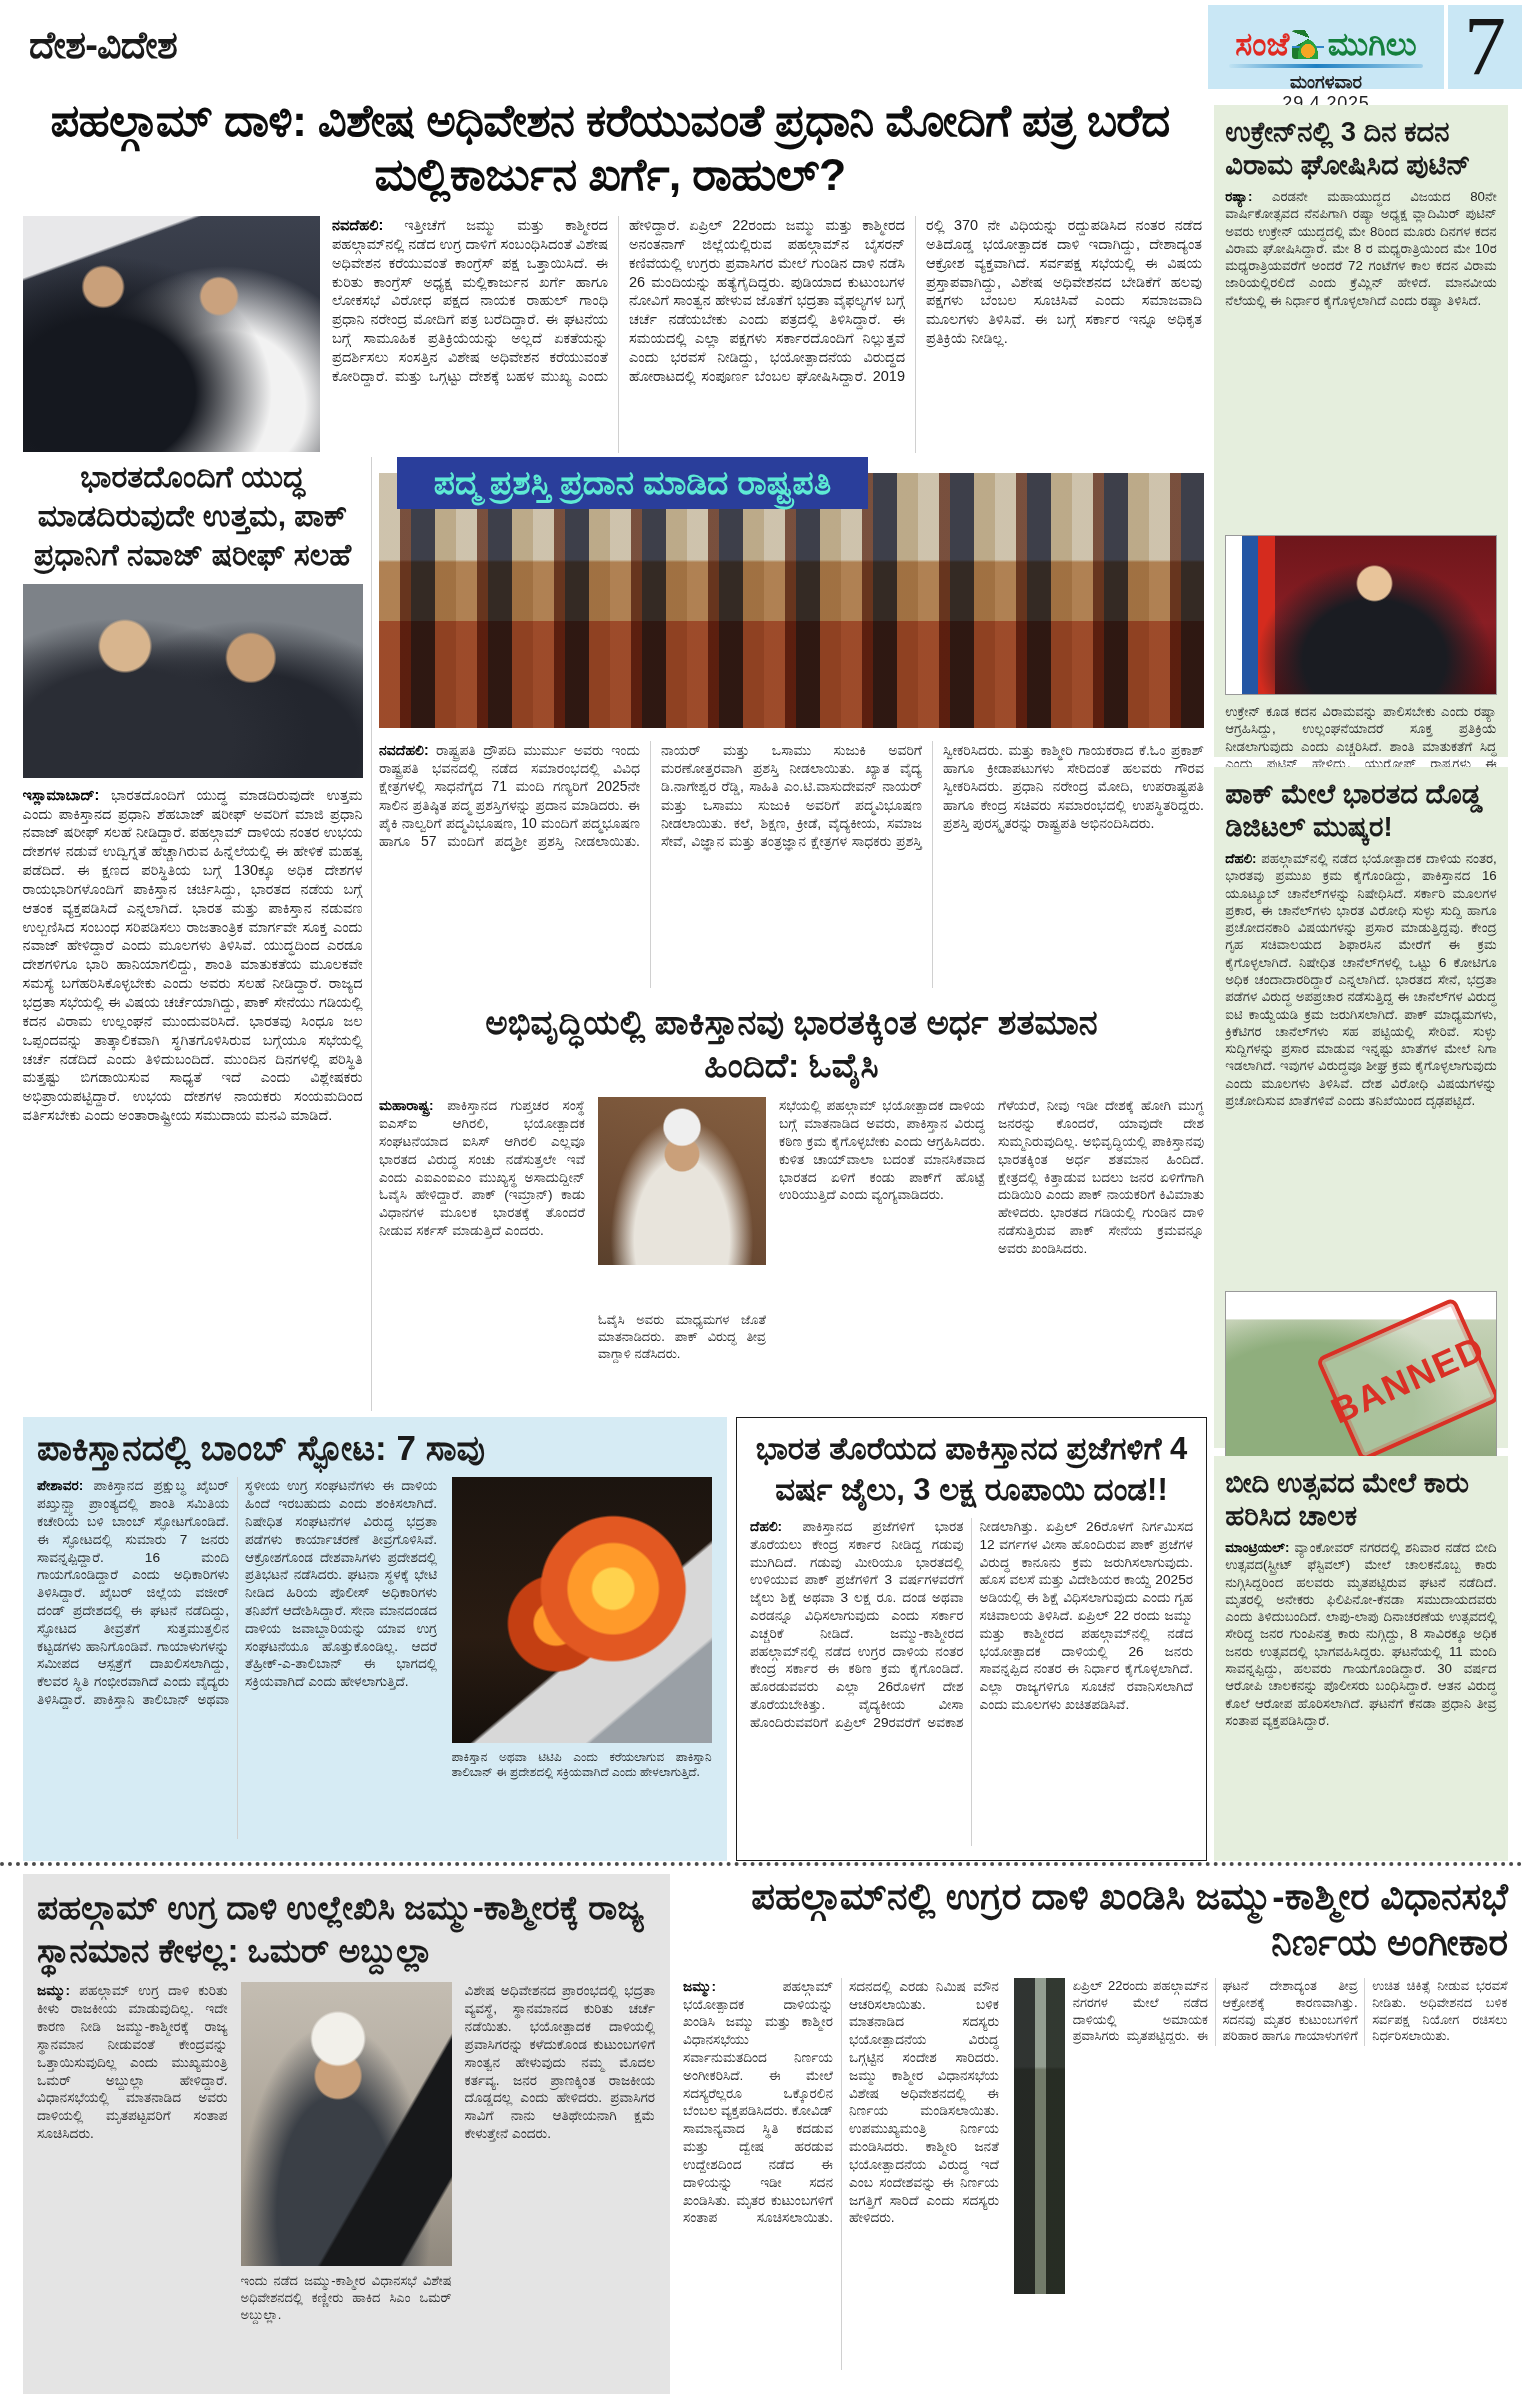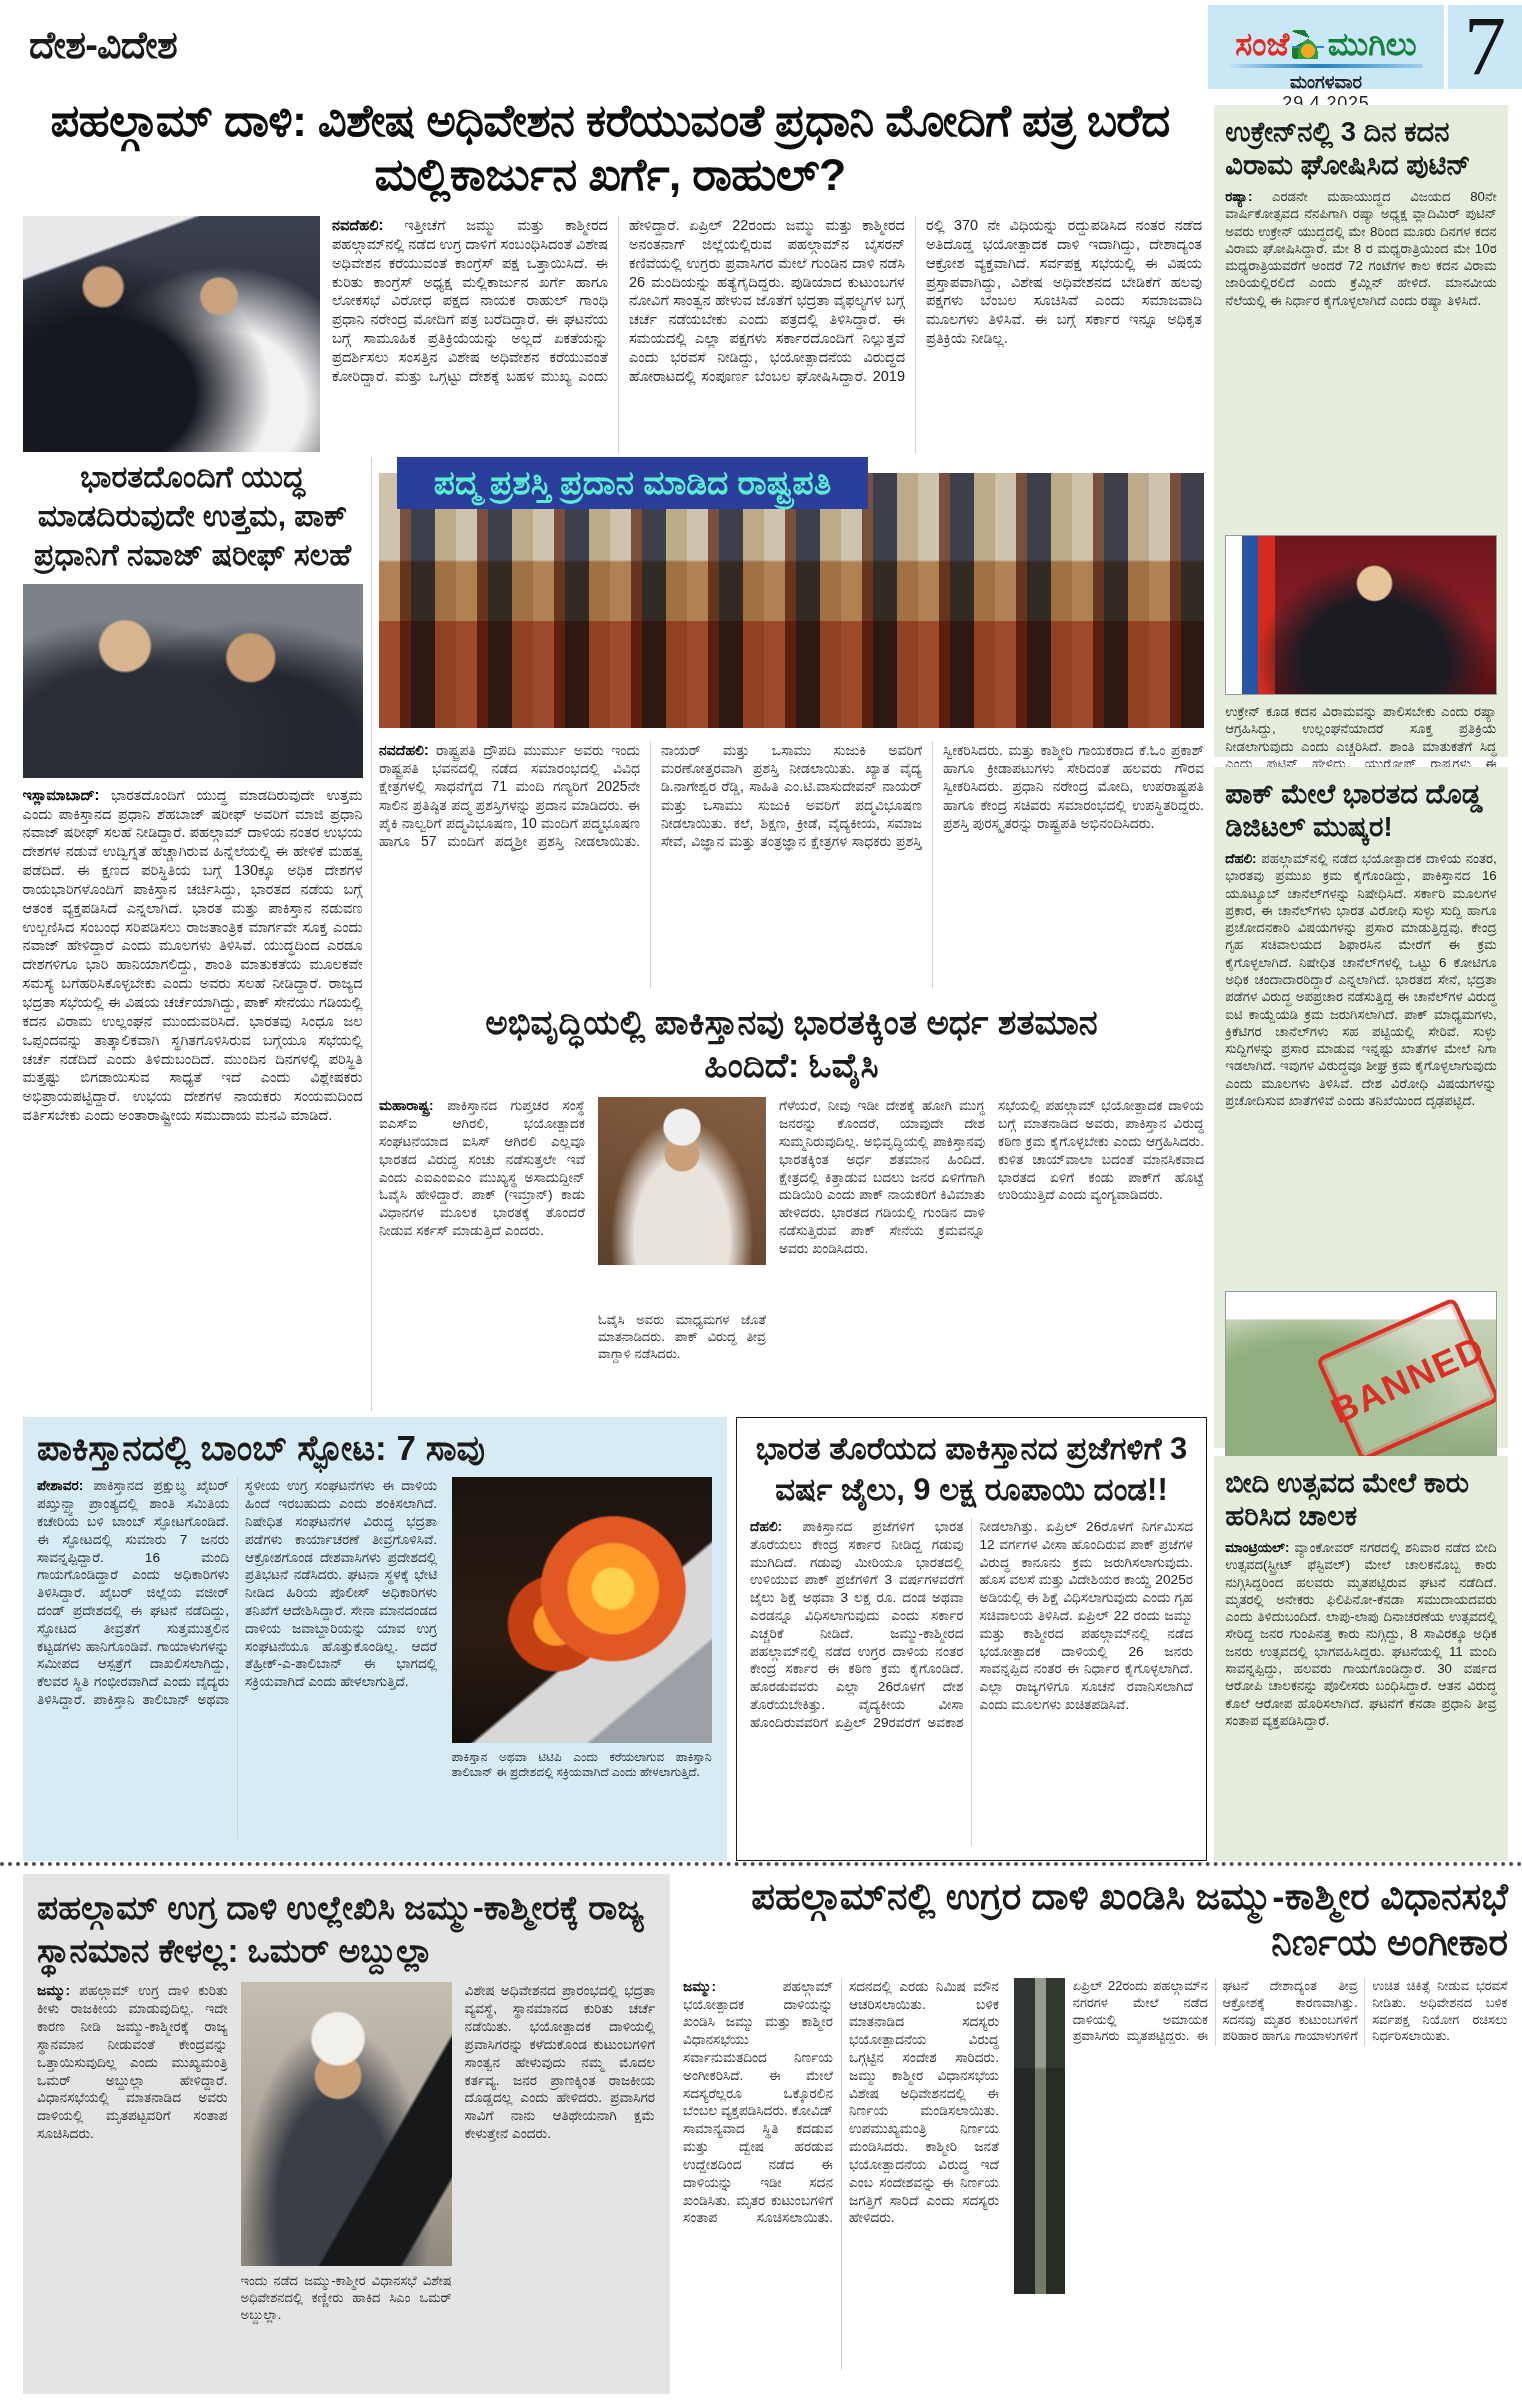--- a/index.html
+++ b/index.html
@@ -216,41 +216,41 @@
     <h2>ಅಭಿವೃದ್ಧಿಯಲ್ಲಿ ಪಾಕಿಸ್ತಾನವು ಭಾರತಕ್ಕಿಂತ ಅರ್ಧ ಶತಮಾನ ಹಿಂದಿದೆ: ಓವೈಸಿ</h2>
     <div class="owaisi-row">
       <div class="tcell bodytext">
         <span class="dateline">ಮಹಾರಾಷ್ಟ್ರ:</span>
         <span>ಪಾಕಿಸ್ತಾನದ ಗುಪ್ತಚರ ಸಂಸ್ಥೆ ಐಎಸ್‌ಐ ಆಗಿರಲಿ, ಭಯೋತ್ಪಾದಕ ಸಂಘಟನೆಯಾದ ಐಸಿಸ್ ಆಗಿರಲಿ ಎಲ್ಲವೂ ಭಾರತದ ವಿರುದ್ಧ ಸಂಚು ನಡೆಸುತ್ತಲೇ ಇವೆ ಎಂದು ಎಐಎಂಐಎಂ ಮುಖ್ಯಸ್ಥ ಅಸಾದುದ್ದೀನ್ ಓವೈಸಿ ಹೇಳಿದ್ದಾರೆ. ಪಾಕ್ (ಇಮ್ರಾನ್) ಕಾಡು ವಿಧಾನಗಳ ಮೂಲಕ ಭಾರತಕ್ಕೆ ತೊಂದರೆ ನೀಡುವ ಸರ್ಕಸ್ ಮಾಡುತ್ತಿದೆ ಎಂದರು.</span>
       </div>
       <div class="owaisi-midcell">
         <div class="photo ph-owaisi"></div>
         <div class="bodytext">ಓವೈಸಿ ಅವರು ಮಾಧ್ಯಮಗಳ ಜೊತೆ ಮಾತನಾಡಿದರು. ಪಾಕ್ ವಿರುದ್ಧ ತೀವ್ರ ವಾಗ್ದಾಳಿ ನಡೆಸಿದರು.</div>
       </div>
+      <div class="tcell bodytext">ಸಭೆಯಲ್ಲಿ ಪಹಲ್ಗಾಮ್ ಭಯೋತ್ಪಾದಕ ದಾಳಿಯ ಬಗ್ಗೆ ಮಾತನಾಡಿದ ಅವರು, ಪಾಕಿಸ್ತಾನ ವಿರುದ್ಧ ಕಠಿಣ ಕ್ರಮ ಕೈಗೊಳ್ಳಬೇಕು ಎಂದು ಆಗ್ರಹಿಸಿದರು. ಕುಳಿತ ಚಾಯ್‌ವಾಲಾ ಬದಂತೆ ಮಾನಸಿಕವಾದ ಭಾರತದ ಏಳಿಗೆ ಕಂಡು ಪಾಕ್‌ಗೆ ಹೊಟ್ಟೆ ಉರಿಯುತ್ತಿದೆ ಎಂದು ವ್ಯಂಗ್ಯವಾಡಿದರು.</div>
       <div class="tcell bodytext">ಗೆಳೆಯರೆ, ನೀವು ಇಡೀ ದೇಶಕ್ಕೆ ಹೋಗಿ ಮುಗ್ಧ ಜನರನ್ನು ಕೊಂದರೆ, ಯಾವುದೇ ದೇಶ ಸುಮ್ಮನಿರುವುದಿಲ್ಲ. ಅಭಿವೃದ್ಧಿಯಲ್ಲಿ ಪಾಕಿಸ್ತಾನವು ಭಾರತಕ್ಕಿಂತ ಅರ್ಧ ಶತಮಾನ ಹಿಂದಿದೆ. ಕ್ಷೇತ್ರದಲ್ಲಿ ಕಿತ್ತಾಡುವ ಬದಲು ಜನರ ಏಳಿಗೆಗಾಗಿ ದುಡಿಯಿರಿ ಎಂದು ಪಾಕ್ ನಾಯಕರಿಗೆ ಕಿವಿಮಾತು ಹೇಳಿದರು. ಭಾರತದ ಗಡಿಯಲ್ಲಿ ಗುಂಡಿನ ದಾಳಿ ನಡೆಸುತ್ತಿರುವ ಪಾಕ್ ಸೇನೆಯ ಕ್ರಮವನ್ನೂ ಅವರು ಖಂಡಿಸಿದರು.</div>
-      <div class="tcell bodytext">ಸಭೆಯಲ್ಲಿ ಪಹಲ್ಗಾಮ್ ಭಯೋತ್ಪಾದಕ ದಾಳಿಯ ಬಗ್ಗೆ ಮಾತನಾಡಿದ ಅವರು, ಪಾಕಿಸ್ತಾನ ವಿರುದ್ಧ ಕಠಿಣ ಕ್ರಮ ಕೈಗೊಳ್ಳಬೇಕು ಎಂದು ಆಗ್ರಹಿಸಿದರು. ಕುಳಿತ ಚಾಯ್‌ವಾಲಾ ಬದಂತೆ ಮಾನಸಿಕವಾದ ಭಾರತದ ಏಳಿಗೆ ಕಂಡು ಪಾಕ್‌ಗೆ ಹೊಟ್ಟೆ ಉರಿಯುತ್ತಿದೆ ಎಂದು ವ್ಯಂಗ್ಯವಾಡಿದರು.</div>
     </div>
   </div>
 
   <div class="bomb">
     <h2>ಪಾಕಿಸ್ತಾನದಲ್ಲಿ ಬಾಂಬ್ ಸ್ಫೋಟ: 7 ಸಾವು</h2>
     <div class="bomb-row">
       <div class="bomb-text bodytext cols2">
         <span class="dateline">ಪೇಶಾವರ:</span>
         <span>ಪಾಕಿಸ್ತಾನದ ಪ್ರಕ್ಷುಬ್ಧ ಖೈಬರ್ ಪಖ್ತುನ್ಖ್ವಾ ಪ್ರಾಂತ್ಯದಲ್ಲಿ ಶಾಂತಿ ಸಮಿತಿಯ ಕಚೇರಿಯ ಬಳಿ ಬಾಂಬ್ ಸ್ಫೋಟಗೊಂಡಿದೆ. ಈ ಸ್ಫೋಟದಲ್ಲಿ ಸುಮಾರು 7 ಜನರು ಸಾವನ್ನಪ್ಪಿದ್ದಾರೆ. 16 ಮಂದಿ ಗಾಯಗೊಂಡಿದ್ದಾರೆ ಎಂದು ಅಧಿಕಾರಿಗಳು ತಿಳಿಸಿದ್ದಾರೆ. ಖೈಬರ್ ಜಿಲ್ಲೆಯ ವಜೀರ್ ದಂಡ್ ಪ್ರದೇಶದಲ್ಲಿ ಈ ಘಟನೆ ನಡೆದಿದ್ದು, ಸ್ಫೋಟದ ತೀವ್ರತೆಗೆ ಸುತ್ತಮುತ್ತಲಿನ ಕಟ್ಟಡಗಳು ಹಾನಿಗೊಂಡಿವೆ. ಗಾಯಾಳುಗಳನ್ನು ಸಮೀಪದ ಆಸ್ಪತ್ರೆಗೆ ದಾಖಲಿಸಲಾಗಿದ್ದು, ಕೆಲವರ ಸ್ಥಿತಿ ಗಂಭೀರವಾಗಿದೆ ಎಂದು ವೈದ್ಯರು ತಿಳಿಸಿದ್ದಾರೆ. ಪಾಕಿಸ್ತಾನಿ ತಾಲಿಬಾನ್ ಅಥವಾ ಸ್ಥಳೀಯ ಉಗ್ರ ಸಂಘಟನೆಗಳು ಈ ದಾಳಿಯ ಹಿಂದೆ ಇರಬಹುದು ಎಂದು ಶಂಕಿಸಲಾಗಿದೆ. ನಿಷೇಧಿತ ಸಂಘಟನೆಗಳ ವಿರುದ್ಧ ಭದ್ರತಾ ಪಡೆಗಳು ಕಾರ್ಯಾಚರಣೆ ತೀವ್ರಗೊಳಿಸಿವೆ. ಆಕ್ರೋಶಗೊಂಡ ದೇಶವಾಸಿಗಳು ಪ್ರದೇಶದಲ್ಲಿ ಪ್ರತಿಭಟನೆ ನಡೆಸಿದರು. ಘಟನಾ ಸ್ಥಳಕ್ಕೆ ಭೇಟಿ ನೀಡಿದ ಹಿರಿಯ ಪೊಲೀಸ್ ಅಧಿಕಾರಿಗಳು ತನಿಖೆಗೆ ಆದೇಶಿಸಿದ್ದಾರೆ. ಸೇನಾ ಮಾನದಂಡದ ದಾಳಿಯ ಜವಾಬ್ದಾರಿಯನ್ನು ಯಾವ ಉಗ್ರ ಸಂಘಟನೆಯೂ ಹೊತ್ತುಕೊಂಡಿಲ್ಲ. ಆದರೆ ತೆಹ್ರೀಕ್-ಎ-ತಾಲಿಬಾನ್ ಈ ಭಾಗದಲ್ಲಿ ಸಕ್ರಿಯವಾಗಿದೆ ಎಂದು ಹೇಳಲಾಗುತ್ತಿದೆ.</span>
       </div>
       <div class="bomb-right">
         <div class="photo ph-fire"></div>
         <div class="bomb-cap">ಪಾಕಿಸ್ತಾನ ಅಥವಾ ಟಿಟಿಪಿ ಎಂದು ಕರೆಯಲಾಗುವ ಪಾಕಿಸ್ತಾನಿ ತಾಲಿಬಾನ್ ಈ ಪ್ರದೇಶದಲ್ಲಿ ಸಕ್ರಿಯವಾಗಿದೆ ಎಂದು ಹೇಳಲಾಗುತ್ತಿದೆ.</div>
       </div>
     </div>
   </div>
 
   <div class="jail">
-    <h2>ಭಾರತ ತೊರೆಯದ ಪಾಕಿಸ್ತಾನದ ಪ್ರಜೆಗಳಿಗೆ 3 ವರ್ಷ ಜೈಲು, 9 ಲಕ್ಷ ರೂಪಾಯಿ ದಂಡ!!</h2>
+    <h2>ಭಾರತ ತೊರೆಯದ ಪಾಕಿಸ್ತಾನದ ಪ್ರಜೆಗಳಿಗೆ 4 ವರ್ಷ ಜೈಲು, 3 ಲಕ್ಷ ರೂಪಾಯಿ ದಂಡ!!</h2>
     <div class="bodytext cols2">
       <span class="dateline">ದೆಹಲಿ:</span>
       <span>ಪಾಕಿಸ್ತಾನದ ಪ್ರಜೆಗಳಿಗೆ ಭಾರತ ತೊರೆಯಲು ಕೇಂದ್ರ ಸರ್ಕಾರ ನೀಡಿದ್ದ ಗಡುವು ಮುಗಿದಿದೆ. ಗಡುವು ಮೀರಿಯೂ ಭಾರತದಲ್ಲಿ ಉಳಿಯುವ ಪಾಕ್ ಪ್ರಜೆಗಳಿಗೆ 3 ವರ್ಷಗಳವರೆಗೆ ಜೈಲು ಶಿಕ್ಷೆ ಅಥವಾ 3 ಲಕ್ಷ ರೂ. ದಂಡ ಅಥವಾ ಎರಡನ್ನೂ ವಿಧಿಸಲಾಗುವುದು ಎಂದು ಸರ್ಕಾರ ಎಚ್ಚರಿಕೆ ನೀಡಿದೆ. ಜಮ್ಮು-ಕಾಶ್ಮೀರದ ಪಹಲ್ಗಾಮ್‌ನಲ್ಲಿ ನಡೆದ ಉಗ್ರರ ದಾಳಿಯ ನಂತರ ಕೇಂದ್ರ ಸರ್ಕಾರ ಈ ಕಠಿಣ ಕ್ರಮ ಕೈಗೊಂಡಿದೆ. ಹೊರಡುವವರು ಎಲ್ಲಾ 26ರೊಳಗೆ ದೇಶ ತೊರೆಯಬೇಕಿತ್ತು. ವೈದ್ಯಕೀಯ ವೀಸಾ ಹೊಂದಿರುವವರಿಗೆ ಏಪ್ರಿಲ್ 29ರವರೆಗೆ ಅವಕಾಶ ನೀಡಲಾಗಿತ್ತು. ಏಪ್ರಿಲ್ 26ರೊಳಗೆ ನಿರ್ಗಮಿಸದ 12 ವರ್ಗಗಳ ವೀಸಾ ಹೊಂದಿರುವ ಪಾಕ್ ಪ್ರಜೆಗಳ ವಿರುದ್ಧ ಕಾನೂನು ಕ್ರಮ ಜರುಗಿಸಲಾಗುವುದು. ಹೊಸ ವಲಸೆ ಮತ್ತು ವಿದೇಶಿಯರ ಕಾಯ್ದೆ 2025ರ ಅಡಿಯಲ್ಲಿ ಈ ಶಿಕ್ಷೆ ವಿಧಿಸಲಾಗುವುದು ಎಂದು ಗೃಹ ಸಚಿವಾಲಯ ತಿಳಿಸಿದೆ. ಏಪ್ರಿಲ್ 22 ರಂದು ಜಮ್ಮು ಮತ್ತು ಕಾಶ್ಮೀರದ ಪಹಲ್ಗಾಮ್‌ನಲ್ಲಿ ನಡೆದ ಭಯೋತ್ಪಾದಕ ದಾಳಿಯಲ್ಲಿ 26 ಜನರು ಸಾವನ್ನಪ್ಪಿದ ನಂತರ ಈ ನಿರ್ಧಾರ ಕೈಗೊಳ್ಳಲಾಗಿದೆ. ಎಲ್ಲಾ ರಾಜ್ಯಗಳಿಗೂ ಸೂಚನೆ ರವಾನಿಸಲಾಗಿದೆ ಎಂದು ಮೂಲಗಳು ಖಚಿತಪಡಿಸಿವೆ.</span>
     </div>
   </div>
 
   <div class="rail putin">
     <h2>ಉಕ್ರೇನ್‌ನಲ್ಲಿ 3 ದಿನ ಕದನ ವಿರಾಮ ಘೋಷಿಸಿದ ಪುಟಿನ್</h2>
     <div class="bodytext part1">
       <span class="dateline">ರಷ್ಯಾ:</span>

